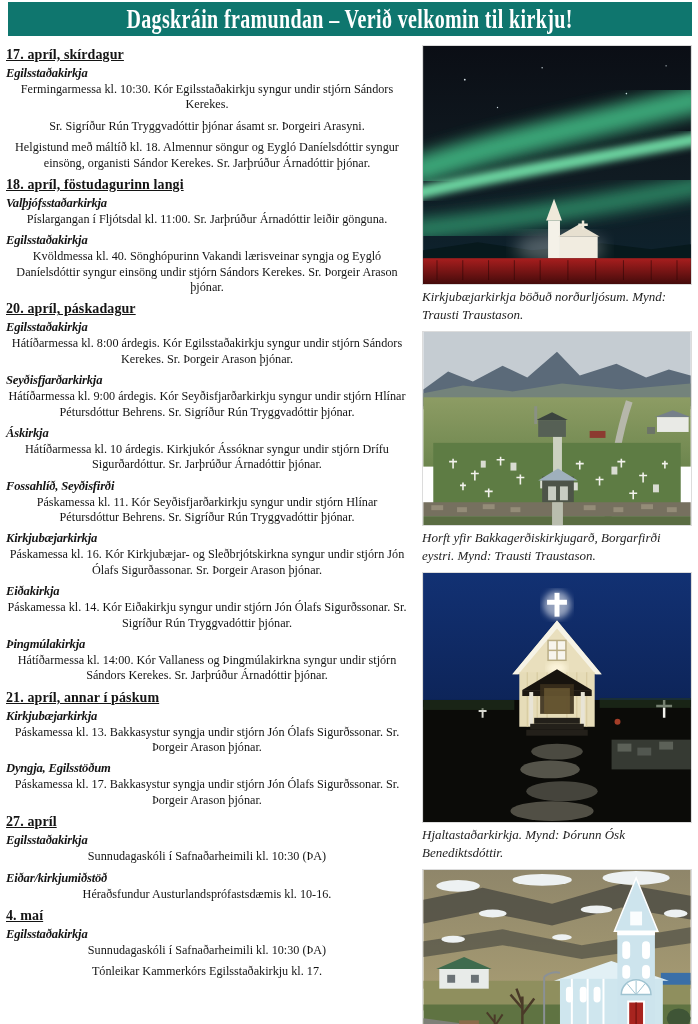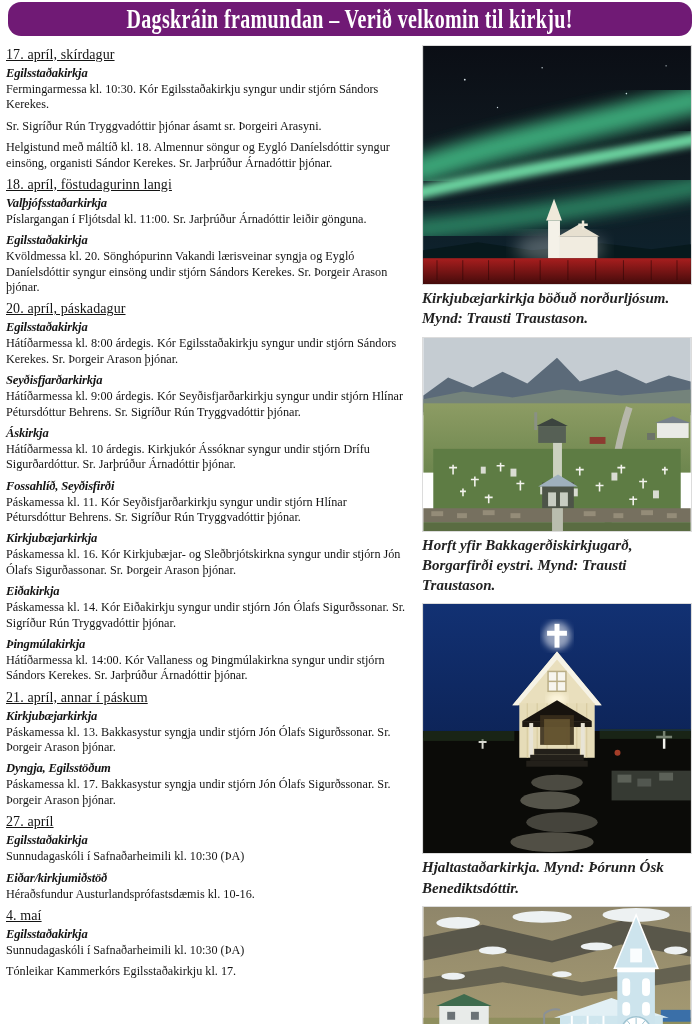--- a/index.html
+++ b/index.html
@@ -7,56 +7,56 @@
   body { font-family:"Liberation Serif", serif; color:#141414; overflow:hidden; }
   .page { width:698px; height:1024px; padding:2px 4px 0 6px; }
   .banner { background:#c3a152; height:34px; margin:0 2px 7px 2px;
             display:flex; align-items:center; justify-content:center; }
   .banner-text { color:#ffffff; font-weight:bold; font-size:27px; white-space:nowrap;
                  transform:scaleX(0.74); letter-spacing:0.5px;
                  font-family:"Liberation Serif", serif; }
   .columns { display:flex; gap:14px; }
   .schedule { flex:0 0 402px; width:402px; }
   .photos { flex:0 0 270px; width:270px; padding-top:2px; }
-  h2.date { font-size:14px; font-weight:normal; text-decoration:underline;
+  h2.date { font-size:14px; font-weight:bold; text-decoration:underline;
             margin:4px 0 3px; letter-spacing:0.1px; }
   h3.venue { font-size:12.6px; font-weight:bold; margin:2px 0 1px; letter-spacing:-0.2px;font-style:italic; }
-  p.body { font-size:12.2px; line-height:1.26; margin:0 0 6px; }
+  p.body { font-size:12.2px; line-height:1.26; margin:0 0 6px;text-align:center; }
   figure { margin:0; }
   figure svg { display:block; border:1px solid #dcdcdc; background:#fff; }
-  .caption { font-size:15px; font-style:italic; color:#222; line-height:1.35;
-             margin:3px 0 8px;font-weight:bold; }
+  .caption { font-size:13px; font-style:italic; color:#222; line-height:1.35;
+             margin:3px 0 8px; }
 </style>
 </head>
 <body>
 
 <div class="page">
 
-  <header class="banner" style="background: #701a75; border-radius: 13px;">
+  <header class="banner" style="background: #0f766e;">
     <span class="banner-text">Dagskráin framundan – Verið velkomin til kirkju!</span>
   </header>
 
   <div class="columns">
 
     <main class="schedule">
 
       <section>
         <h2 class="date">17. apríl, skírdagur</h2>
         <h3 class="venue">Egilsstaðakirkja</h3>
         <p class="body">Fermingarmessa kl. 10:30. Kór Egilsstaðakirkju syngur undir stjórn Sándors Kerekes.</p>
         <p class="body">Sr. Sigríður Rún Tryggvadóttir þjónar ásamt sr. Þorgeiri Arasyni.</p>
         <p class="body">Helgistund með máltíð kl. 18. Almennur söngur og Eygló Daníelsdóttir syngur einsöng, organisti Sándor Kerekes. Sr. Jarþrúður Árnadóttir þjónar.</p>
       </section>
 
       <section>
         <h2 class="date">18. apríl, föstudagurinn langi</h2>
         <h3 class="venue">Valþjófsstaðarkirkja</h3>
         <p class="body">Píslargangan í Fljótsdal kl. 11:00. Sr. Jarþrúður Árnadóttir leiðir gönguna.</p>
         <h3 class="venue">Egilsstaðakirkja</h3>
-        <p class="body">Kvöldmessa kl. 20. Sönghópurinn Vakandi lærisveinar syngja og Eygló Daníelsdóttir syngur einsöng undir stjórn Sándors Kerekes. Sr. Þorgeir Arason þjónar.</p>
+        <p class="body">Kvöldmessa kl. 40. Sönghópurinn Vakandi lærisveinar syngja og Eygló Daníelsdóttir syngur einsöng undir stjórn Sándors Kerekes. Sr. Þorgeir Arason þjónar.</p>
       </section>
 
 
       <section>
         <h2 class="date">20. apríl, páskadagur</h2>
         <h3 class="venue">Egilsstaðakirkja</h3>
         <p class="body">Hátíðarmessa kl. 8:00 árdegis. Kór Egilsstaðakirkju syngur undir stjórn Sándors Kerekes. Sr. Þorgeir Arason þjónar.</p>
         <h3 class="venue">Seyðisfjarðarkirkja</h3>
         <p class="body">Hátíðarmessa kl. 9:00 árdegis. Kór Seyðisfjarðarkirkju syngur undir stjórn Hlínar Pétursdóttur Behrens. Sr. Sigríður Rún Tryggvadóttir þjónar.</p>
         <h3 class="venue">Áskirkja</h3>

